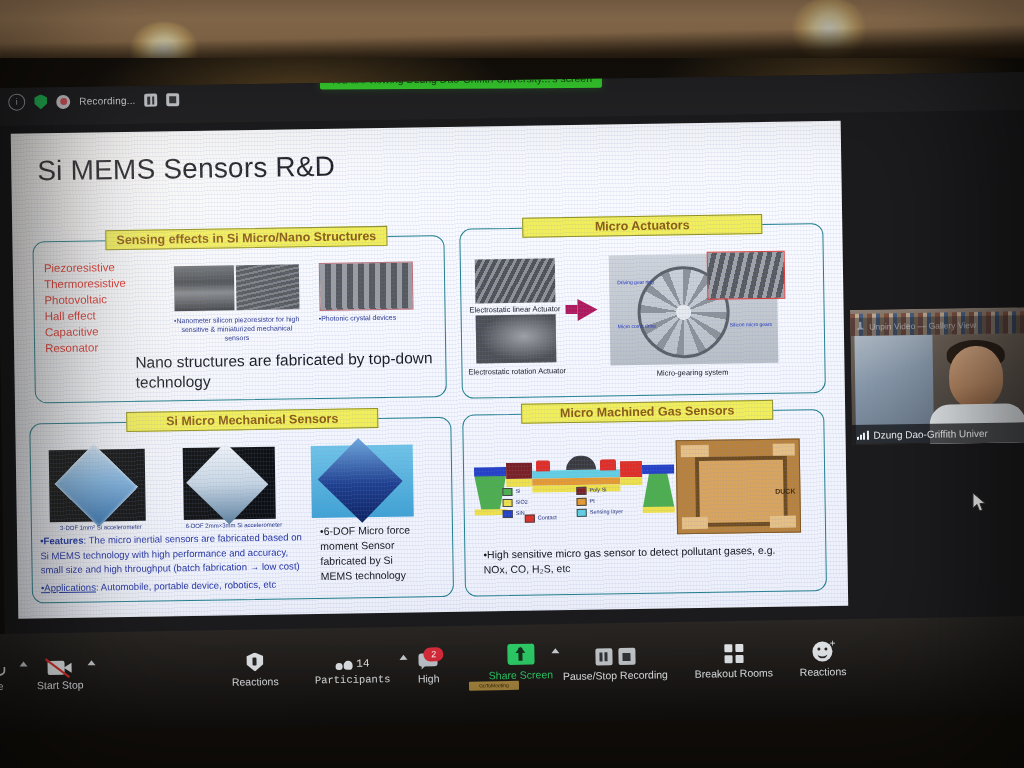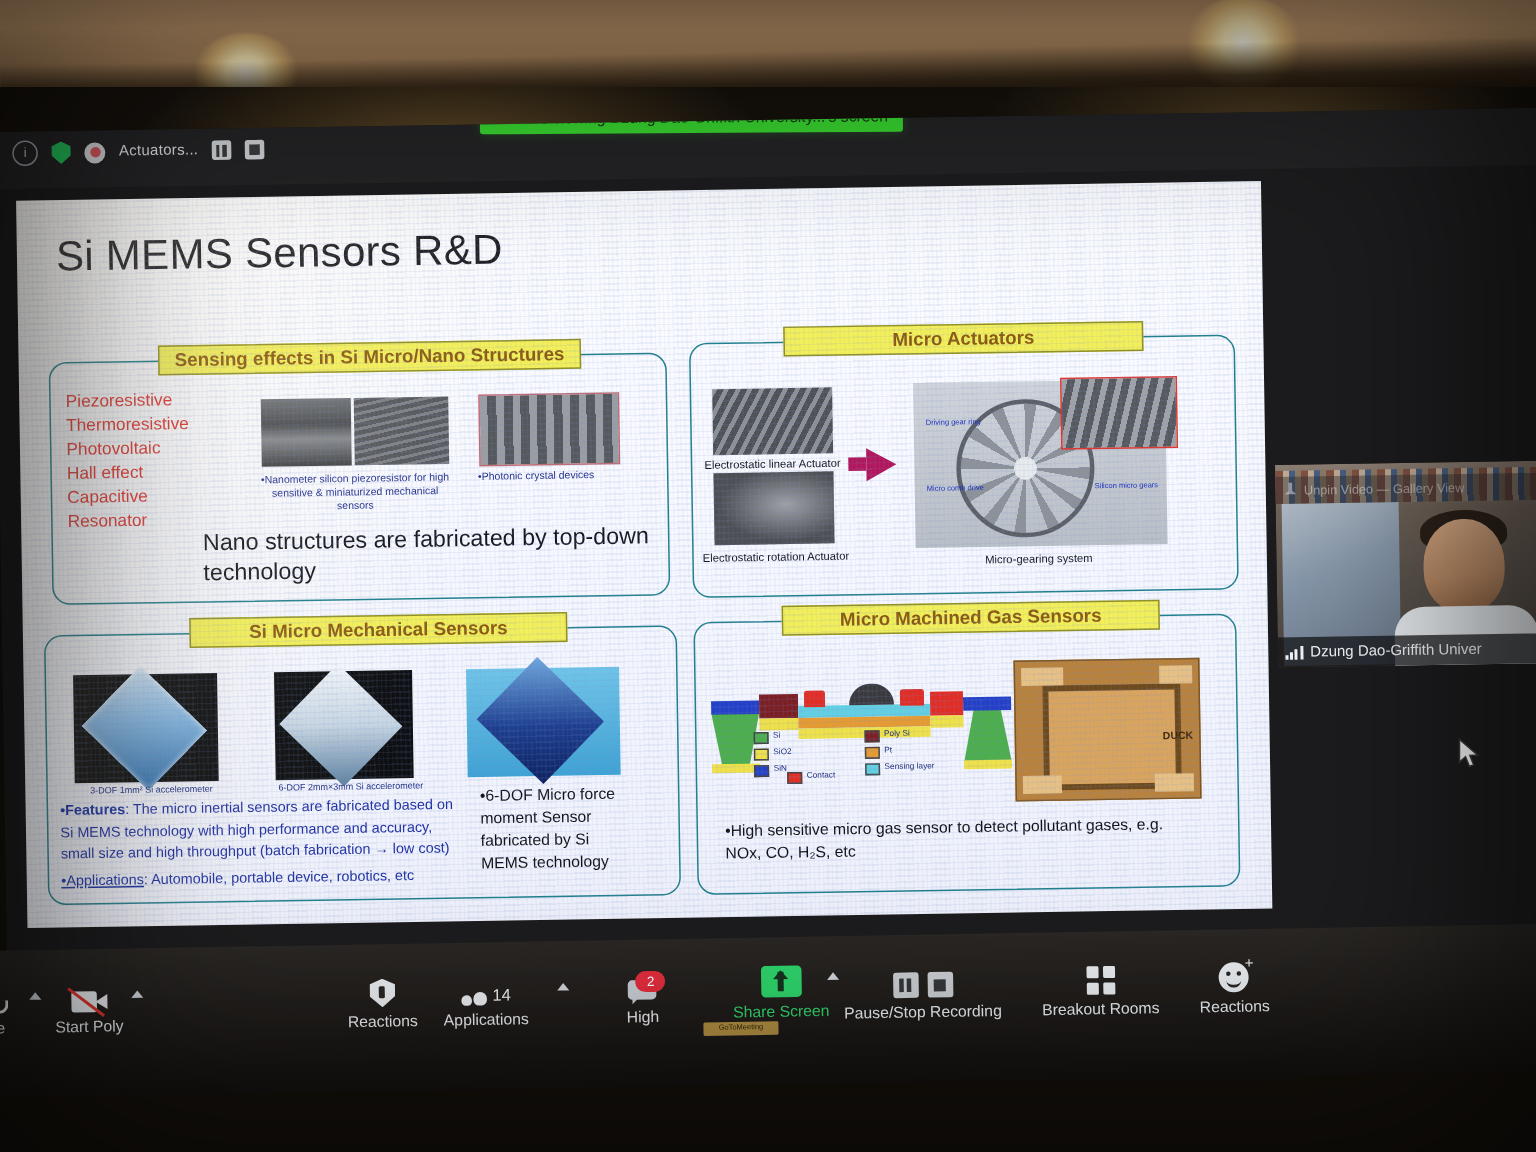--- a/index.html
+++ b/index.html
@@ -185,21 +185,21 @@
 
   <div id="screen">
 
     <div class="ztop">
       <div class="ztop-left">
         <span class="ic-round">i</span>
         <span class="ic-shield"></span>
         <span class="rec-dot">
             <i></i>
           </span>
-        <span class="rec-txt">Actuators...</span>
+        <span class="rec-txt">Recording...</span>
         <span class="mini-btn">
             <span class="pp">
               <span></span>
               <span></span>
             </span>
           </span>
         <span class="mini-btn">
             <span class="sq"></span>
           </span>
       </div>
@@ -428,41 +428,41 @@
 
     <div class="tb-item" style="left:42px;top:20px;">
       <div class="tb-ic">
         <span class="vid-ic">
             <span class="body"></span>
             <span class="lens"></span>
             <span class="slash"></span>
           </span>
         <span class="caret" style="left:40px;top:8px;"></span>
       </div>
-      <span>Start Poly</span>
+      <span>Start Stop</span>
 
     </div>
 
     <div class="tb-item" style="left:237px;top:20px;">
       <div class="tb-ic">
           <span class="shield-ic"></span>
         </div>
       <span>Reactions</span>
     </div>
 
-    <div class="tb-item" style="left:301px;top:20px;">
+    <div class="tb-item" style="left:320px;top:20px;font-family:Liberation Mono, monospace;">
       <div class="tb-ic">
         <span class="ppl-ic">
             <b class="s"></b>
             <b></b>
           </span>
         <span class="pcount">14</span>
         <span class="caret" style="left:64px;top:8px;"></span>
       </div>
-      <span>Applications</span>
+      <span>Participants</span>
     </div>
 
     <div class="tb-item" style="left:423px;top:20px;">
       <div class="tb-ic">
         <span class="chat-ic">
           <span class="bub"></span>
             <span class="tail"></span>
           <span class="badge">2</span>
         </span>
       </div>

